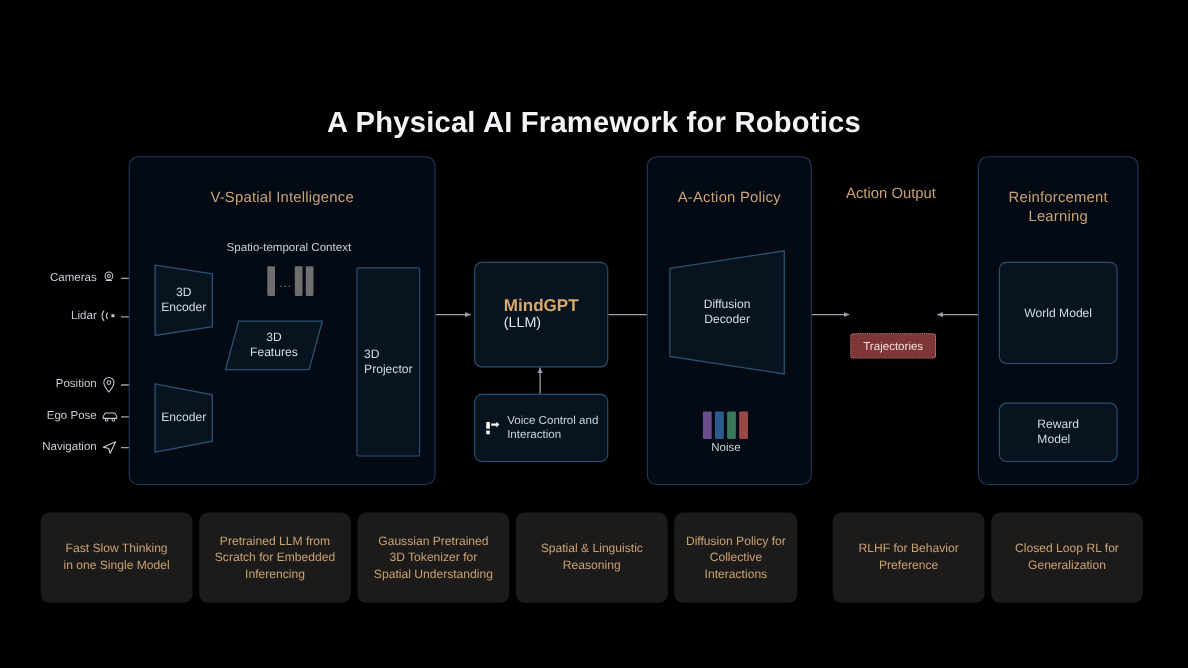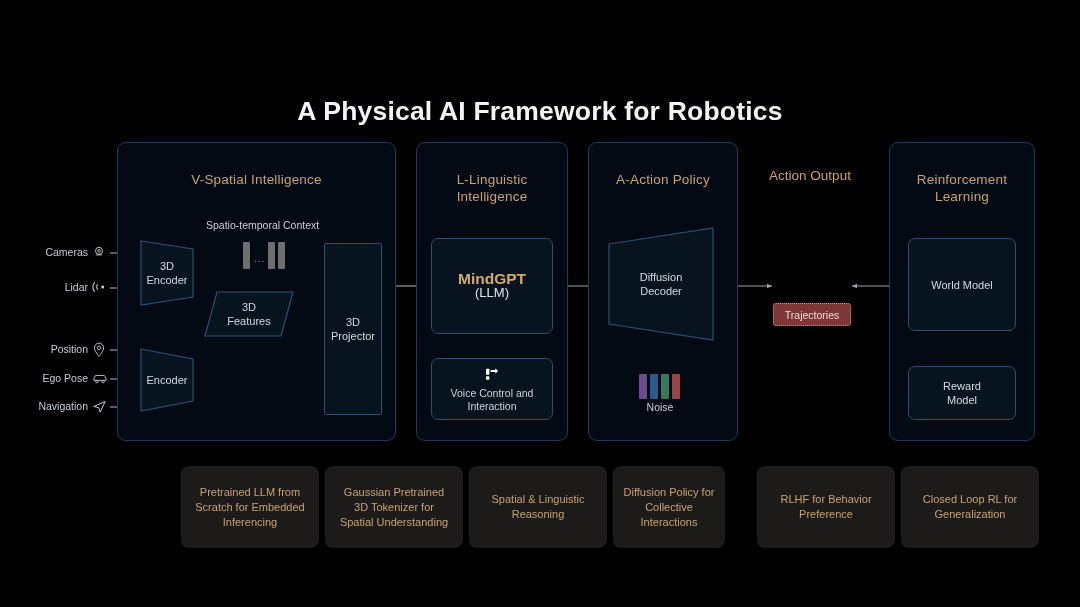--- a/index.html
+++ b/index.html
@@ -29,21 +29,21 @@
   }
   .free-title {
     position:absolute; text-align:center; color:#c9a274;
     font-size:13.5px; line-height:16.5px;
   }
 
   
   .box {
     position:absolute; border:1px solid #2c5074; background:#07141f;
     display:flex; align-items:center; justify-content:center;
-    text-align:center; font-size:11px; line-height:14px; color:#d4dae1;
+    text-align:left; font-size:11px; line-height:14px; color:#d4dae1;
     border-radius:4px;
   }
   .box.rounded { border-radius:7px; }
   .box.plain { border-radius:2px; }
 
   
   .shape { position:absolute; }
   .shape svg { display:block; }
   .shape .lbl {
     position:absolute; inset:0; display:flex; align-items:center;
@@ -84,21 +84,21 @@
     border-radius:3px; display:flex; align-items:center;
     justify-content:center; font-size:10.5px; color:#f0dcdc;margin-top:28px;
   }
 
   
   .mindgpt-name { color:#d9a86a; font-size:15.5px; font-weight:bold; }
   .mindgpt-sub  { color:#dfe4ea; font-size:13px; }
 
   
   .voice-inner {
-    display:flex; flex-direction:column; align-items:center;
+    display:flex; flex-direction:row; align-items:center;
     justify-content:center; gap:5px;
   }
   .voice-txt { font-size:10.5px; line-height:13px; color:#ccd2d9; }
 
   
   .card {
     position:absolute; background:#1c1b19; border-radius:8px;
     display:flex; align-items:center; justify-content:center;
     text-align:center; padding:6px 8px;
     font-size:11px; line-height:15px; color:#c9a274;
@@ -228,26 +228,20 @@
     </div>
   </div>
 
   <div class="box plain" style="left:324px;top:243px;width:58px;height:172px;">
     <div>
       <div>3D</div>
       <div>Projector</div>
     </div>
   </div>
 
-  <div class="panel" style="left:416px;top:142px;width:152px;height:299px;">
-    <div class="panel-title" style="top:29px;">
-      <div>L-Linguistic</div>
-      <div>Intelligence</div>
-    </div>
-  </div>
 
   <div class="box rounded" style="left:431px;top:238px;width:122px;height:96px;">
     <div>
       <div class="mindgpt-name">MindGPT</div>
       <div class="mindgpt-sub">(LLM)</div>
     </div>
   </div>
 
   <div class="box rounded" style="left:431px;top:358px;width:122px;height:62px;">
     <div class="voice-inner">
@@ -300,20 +294,27 @@
 
   <div class="box rounded" style="left:908px;top:238px;width:108px;height:93px;">World Model</div>
 
   <div class="box rounded" style="left:908px;top:366px;width:108px;height:54px;">
     <div>
       <div>Reward</div>
       <div>Model</div>
     </div>
   </div>
 
+  <div class="card" style="left:37px;top:466px;width:138px;height:82px;">
+    <div>
+      <div>Fast Slow Thinking</div>
+      <div>in one Single Model</div>
+      <div></div>
+    </div>
+  </div>
 
   <div class="card" style="left:181px;top:466px;width:138px;height:82px;">
     <div>
       <div>Pretrained LLM from</div>
       <div>Scratch for Embedded</div>
       <div>Inferencing</div>
     </div>
   </div>
 
   <div class="card" style="left:325px;top:466px;width:138px;height:82px;">

